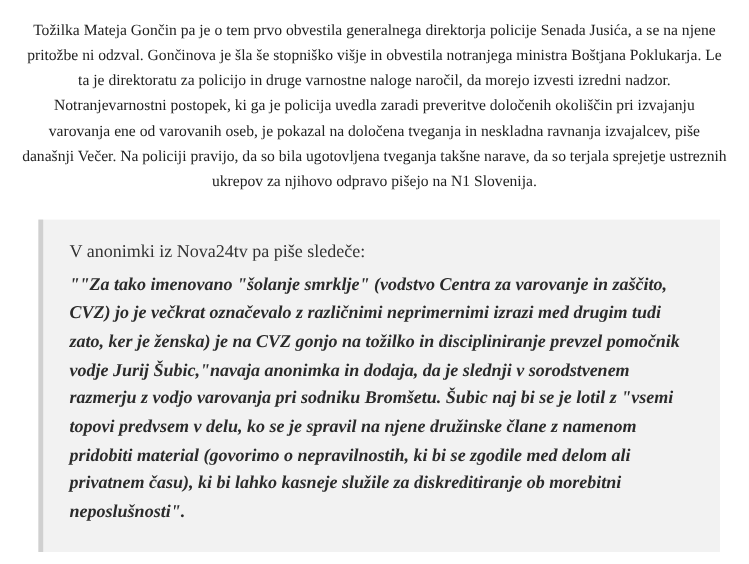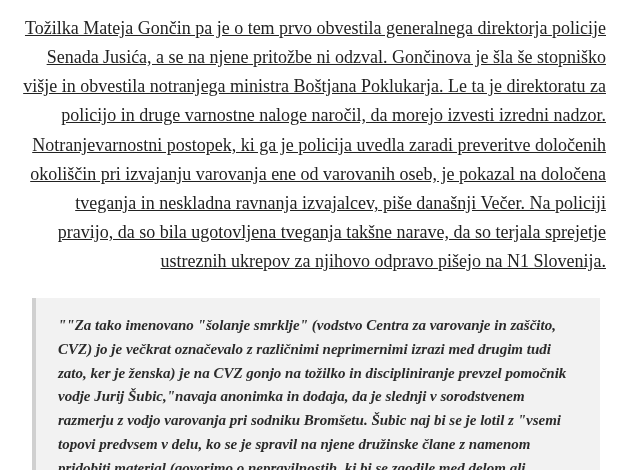--- a/index.html
+++ b/index.html
@@ -16,25 +16,24 @@
   }
   .page {
     width: 624px;
     height: 470px;
     box-sizing: border-box;
     padding: 14px 18px 0 18px;
     background: #ffffff;
   }
   .article-body p {
     margin: 0;
-    font-size: 18px;
+    font-size: 13px;
     line-height: 1.62;
     color: #222222;
-    text-align: right;
-    text-decoration: underline;
+    text-align: center;
   }
   .quote-block {
     margin-top: 22px;
     margin-left: 14px;
     margin-right: 6px;
     background: #f2f2f2;
     border-left: 4px solid #d0d0d0;
     padding: 16px 18px 20px 22px;
     box-sizing: border-box;
   }
@@ -56,16 +55,17 @@
 </head>
 <body>
 
 <div class="page">
 
   <div class="article-body">
     <p>Tožilka Mateja Gončin pa je o tem prvo obvestila generalnega direktorja policije Senada Jusića, a se na njene pritožbe ni odzval. Gončinova je šla še stopniško višje in obvestila notranjega ministra Boštjana Poklukarja. Le ta je direktoratu za policijo in druge varnostne naloge naročil, da morejo izvesti izredni nadzor. Notranjevarnostni postopek, ki ga je policija uvedla zaradi preveritve določenih okoliščin pri izvajanju varovanja ene od varovanih oseb, je pokazal na določena tveganja in neskladna ravnanja izvajalcev, piše današnji Večer. Na policiji pravijo, da so bila ugotovljena tveganja takšne narave, da so terjala sprejetje ustreznih ukrepov za njihovo odpravo pišejo na N1 Slovenija.</p>
   </div>
 
   <div class="quote-block">
+    <p class="quote-intro">V anonimki iz Nova24tv pa piše sledeče:</p>
     <p class="quote-text"><span>""Za tako imenovano "šolanje smrklje" (vodstvo Centra za varovanje in zaščito, CVZ) jo je večkrat označevalo z različnimi neprimernimi izrazi med drugim tudi zato, ker je ženska) je na CVZ gonjo na tožilko in discipliniranje prevzel pomočnik vodje Jurij Šubic,"navaja anonimka in dodaja, da je slednji v sorodstvenem razmerju z vodjo varovanja pri sodniku Bromšetu. Šubic naj bi se je lotil z "vsemi topovi predvsem v delu, ko se je spravil na njene družinske člane z namenom pridobiti material (govorimo o nepravilnostih, ki bi se zgodile med delom ali privatnem času), ki bi lahko kasneje služile za diskreditiranje ob morebitni neposlušnosti".</span></p>
   </div>
 
 </div>
 
 </body></html>

